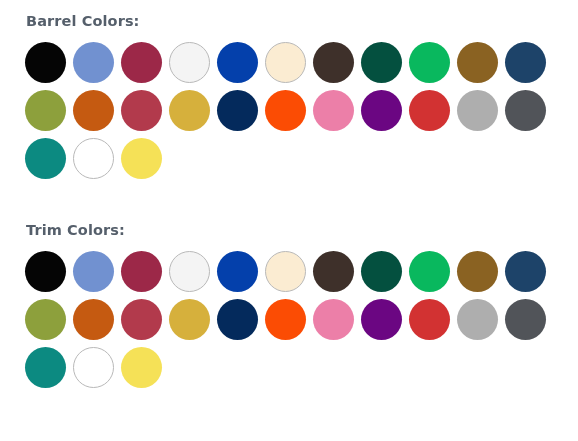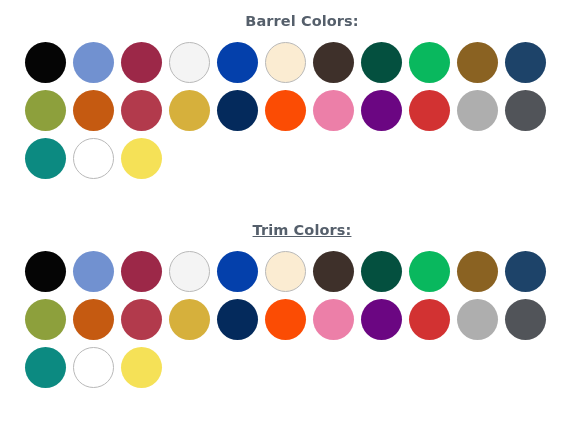--- a/index.html
+++ b/index.html
@@ -18,30 +18,28 @@
   }
   .section {
     padding: 0 0 0 0;
   }
   .section-title {
     font-size: 14.5px;
     font-weight: bold;
     color: #555f6b;
     letter-spacing: 0.1px;
     padding-left: 26px;
-    text-align: center;
   }
   #barrel-section .section-title {
     padding-top: 13px;
     padding-bottom: 0;
   }
   #trim-section .section-title {
     padding-top: 0;
     padding-bottom: 0;
-    text-decoration: underline;
   }
   .swatch-grid {
     display: flex;
     flex-wrap: wrap;
     width: 536px;
     margin-left: 25px;
     padding-top: 13px;
   }
   .swatch {
     width: 41px;

